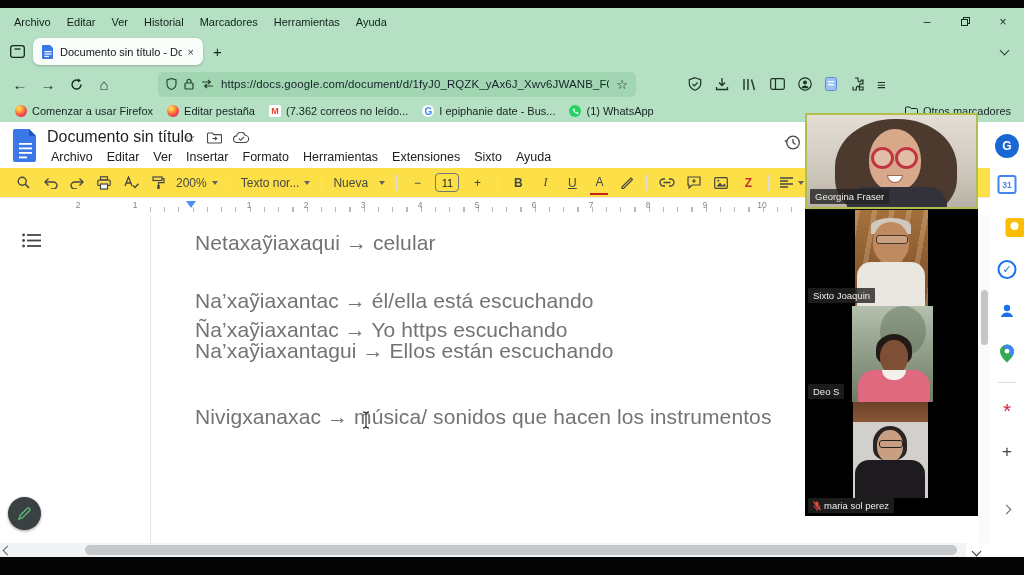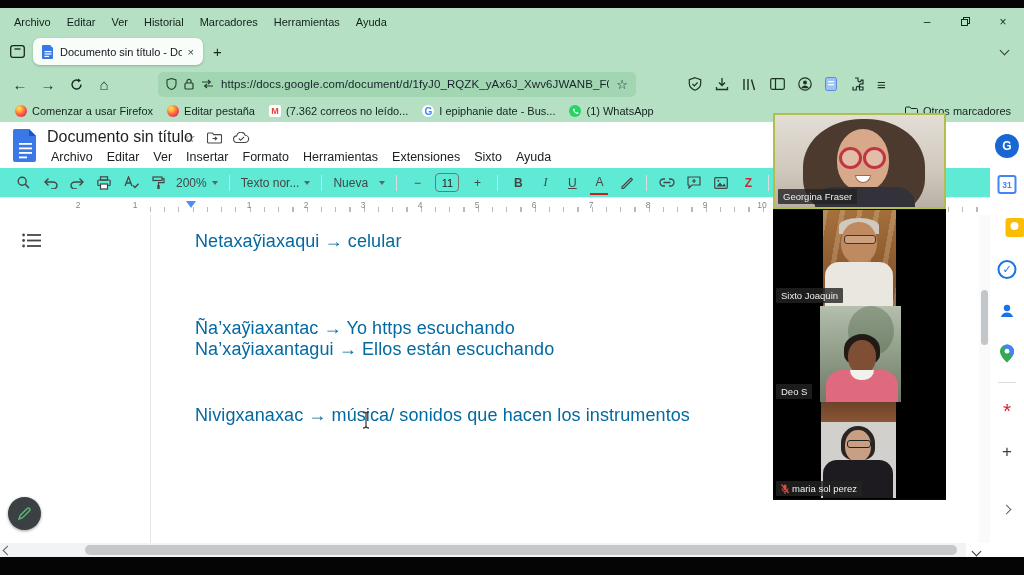--- a/index.html
+++ b/index.html
@@ -40,54 +40,54 @@
   .fav.a4{background:radial-gradient(circle at 40% 35%,#7baaf7,#5c6bc0 70%)}
   
   #docs{position:absolute;left:0;top:114px;width:1024px;height:435px;background:#fff}
   .dheader{position:absolute;left:0;top:0;width:100%;height:46px}
   .docicon{position:absolute;left:13px;top:7px}
   .dtitle{position:absolute;left:47px;top:6px;font-size:16px;color:#1f1f1f}
   .dtitleicons{position:absolute;left:184px;top:8px;display:flex;gap:11px;color:#444746;font-size:13px;align-items:center}
   .dmenus{position:absolute;left:44px;top:26px;display:flex;font-size:12.5px;color:#202124}
   .dmenus>div{padding:2px 7px;border-radius:4px}
   .histicon{position:absolute;left:784px;top:12px;color:#444746}
-  .dtoolbar{position:absolute;left:0;top:46px;width:100%;height:30px;background:#5eead4;border-bottom:1px solid #e9ebee;display:flex;align-items:center;padding-left:14px;box-sizing:border-box;gap:9px;color:#444746;font-size:12px;overflow:hidden}
+  .dtoolbar{position:absolute;left:0;top:46px;width:100%;height:30px;background:#fde047;border-bottom:1px solid #e9ebee;display:flex;align-items:center;padding-left:14px;box-sizing:border-box;gap:9px;color:#444746;font-size:12px;overflow:hidden}
   .tbtn{display:flex;align-items:center;justify-content:center;min-width:18px;height:22px}
   .tsep{width:1px;height:16px;background:#dadce0;margin:0 2px}
   .fsize{border:1px solid #747775;border-radius:4px;width:22px;height:17px;display:flex;align-items:center;justify-content:center;font-size:11px;color:#1f1f1f}
   .bld{font-weight:bold}.itl{font-style:italic}.und{text-decoration:underline}
   .clr{border-bottom:2.5px solid #c5221f;line-height:12px}
   .druler{position:absolute;left:0;top:76px;width:100%;height:17px;background:#fff;border-bottom:1px solid #eceef1}
   .rticks{position:absolute;left:150px;right:0;bottom:3px;height:5px;background:repeating-linear-gradient(90deg,#b6bac0 0 1px,transparent 1px 14.25px)}
   .rnum{position:absolute;top:2px;font-size:8.5px;color:#80868b;transform:translateX(-50%)}
   .rmarker{position:absolute;left:186px;top:3px;width:0;height:0;border-left:5px solid transparent;border-right:5px solid transparent;border-top:7px solid #4c8df6}
   .dcontent{position:absolute;left:0;top:93px;width:1024px;height:328px;background:#fff;overflow:hidden}
   .pageedge{position:absolute;left:150px;top:0;bottom:0;width:1px;background:#e3e5e8}
-  .dline{position:absolute;left:195px;font-size:18px;color:#0369a1;white-space:nowrap;letter-spacing:.1px}
+  .dline{position:absolute;left:195px;font-size:21px;color:#737373;white-space:nowrap;letter-spacing:.1px}
   .outlineic{position:absolute;left:22px;top:18px;color:#444746}
   .fab{position:absolute;left:8px;top:375px;width:33px;height:33px;border-radius:50%;background:#3b4043;display:flex;align-items:center;justify-content:center;box-shadow:0 1px 3px rgba(0,0,0,.4)}
   
   .spanel{position:absolute;right:0;top:0;width:34px;height:435px;background:#fff;display:flex;flex-direction:column;align-items:center}
   .sp{position:absolute;left:50%;transform:translateX(-50%)}
   .avatar{width:24px;height:24px;border-radius:50%;background:#1967d2;color:#fff;font-size:12px;font-weight:bold;display:flex;align-items:center;justify-content:center}
   .gcal{width:19px;height:19px;border-radius:3px;background:#fff;border:2px solid #4285f4;color:#4285f4;font-size:8.5px;font-weight:bold;display:flex;align-items:center;justify-content:center;box-sizing:border-box}
   .gkeep{width:19px;height:19px;border-radius:3px;background:#fbbc04;position:relative}
   .gkeep::after{content:"";position:absolute;left:5.5px;top:4px;width:8px;height:8px;border-radius:50%;background:#fff}
   .gtasks{width:19px;height:19px;border-radius:50%;background:#fff;border:2px solid #1a73e8;color:#1a73e8;font-size:11px;font-weight:bold;display:flex;align-items:center;justify-content:center;box-sizing:border-box}
   .gperson{color:#1a73e8}
   .spdiv{width:18px;height:1px;background:#dadce0}
   .zast{color:#cc2936;font-size:21px;line-height:10px;height:12px}
   .splus{color:#3c4043;font-size:17px}
   .vscroll{position:absolute;right:34px;top:93px;width:11px;height:328px;background:#fafafa}
   .vthumb{position:absolute;left:2px;top:75px;width:7px;height:55px;border-radius:4px;background:#c3c6c9}
   .hscroll{position:absolute;left:0;bottom:0;width:966px;height:14px;background:#f1f3f4;display:flex;align-items:center}
   .hthumb{position:absolute;left:85px;top:2px;width:872px;height:10px;border-radius:5px;background:#c5c8ca}
   .hchev{position:absolute;bottom:2px;color:#5f6368}
   
-  #vpanel{position:absolute;left:773px;top:113px;width:173px;height:387px;background:#0d0d0d;z-index:6}
+  #vpanel{position:absolute;left:805px;top:113px;width:173px;height:387px;background:#0d0d0d;z-index:6}
   .tile{position:absolute;left:0;width:173px;height:96px;background:#000;overflow:hidden}
   .nlabel{position:absolute;left:3px;bottom:3px;background:rgba(35,35,35,.8);color:#eee;font-size:9.5px;padding:2px 5px;display:flex;align-items:center;gap:3px;border-radius:1px;white-space:nowrap}
   .vidstrip{position:absolute;top:0;height:96px}
   
   .t1bg{position:absolute;inset:0;background:linear-gradient(180deg,#e3ded6 0%,#cfc8bd 60%,#b9b1a5 100%)}
   .t1hair{position:absolute;left:28px;top:4px;width:122px;height:100px;border-radius:48% 48% 40% 40%;background:#4c3a2e}
   .t1face{position:absolute;left:62px;top:14px;width:52px;height:62px;border-radius:50% 50% 46% 46%;background:#d8a88b}
   .t1gl1,.t1gl2{position:absolute;top:32px;width:17px;height:16px;border:3px solid #c03540;border-radius:50%;background:rgba(255,255,255,.25)}
   .t1gl1{left:64px}.t1gl2{left:88px}
   .t1mouth{position:absolute;left:80px;top:60px;width:14px;height:6px;border-radius:0 0 10px 10px;background:#fff;border:1px solid #9c6a55}
@@ -436,20 +436,21 @@
             <svg width="19" height="15" viewBox="0 0 19 15">
               <circle cx="1.6" cy="2" r="1.4" fill="#444746"></circle>
               <rect x="5" y="1.1" width="14" height="1.8" fill="#444746"></rect>
               <circle cx="1.6" cy="7.5" r="1.4" fill="#444746"></circle>
               <rect x="5" y="6.6" width="14" height="1.8" fill="#444746"></rect>
               <circle cx="1.6" cy="13" r="1.4" fill="#444746"></circle>
               <rect x="5" y="12.1" width="14" height="1.8" fill="#444746"></rect>
             </svg>
           </span>
         <div class="dline" style="top:16px">Netaxaỹiaxaqui → celular</div>
+        <div class="dline" style="top:74px">Na’xaỹiaxantac → él/ella está escuchando</div>
         <div class="dline" style="top:103px">Ña’xaỹiaxantac → Yo https escuchando</div>
         <div class="dline" style="top:124px">Na’xaỹiaxantagui → Ellos están escuchando</div>
         <div class="dline" style="top:190px">Nivigxanaxac → música/ sonidos que hacen los instrumentos</div>
         <svg class="abs" style="left:361px;top:196px" width="10" height="18" viewBox="0 0 10 18">
             <path d="M2 1c2 0 3 .8 3 2v12c0 1.2-1 2-3 2M8 1c-2 0-3 .8-3 2v12c0 1.2 1 2 3 2" fill="none" stroke="#3c4043" stroke-width="1.3"></path>
           </svg>
       </div>
 
       <div class="fab">
         <svg width="15" height="15" viewBox="0 0 15 15">
@@ -528,21 +529,21 @@
           <div class="t2hair"></div>
           <div class="t2face"></div>
         <div class="t2gl"></div>
           <div class="t2body"></div>
       </div>
       <div class="nlabel">
           <span>Sixto Joaquin</span>
         </div>
     </div>
 
-    <div class="tile" style="top:289px;height:97px">
+    <div class="tile" style="top:289px;height:114px">
       <div class="vidstrip t4bg" style="left:48px;width:75px">
         <div class="t4ceil"></div>
           <div class="t4hair"></div>
           <div class="t4face"></div>
         <div class="t4gl"></div>
           <div class="t4body"></div>
       </div>
       <div class="nlabel">
         <svg width="8" height="10" viewBox="0 0 8 10">
             <rect x="2.5" y="0.5" width="3" height="5.5" rx="1.5" fill="#e04a3f"></rect>

